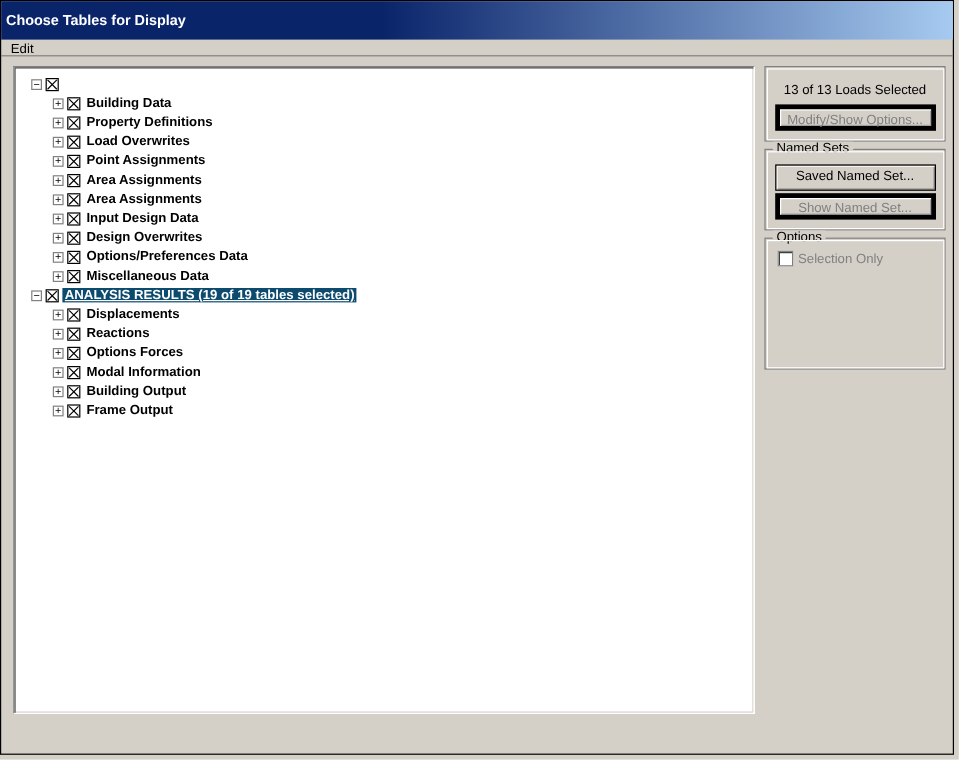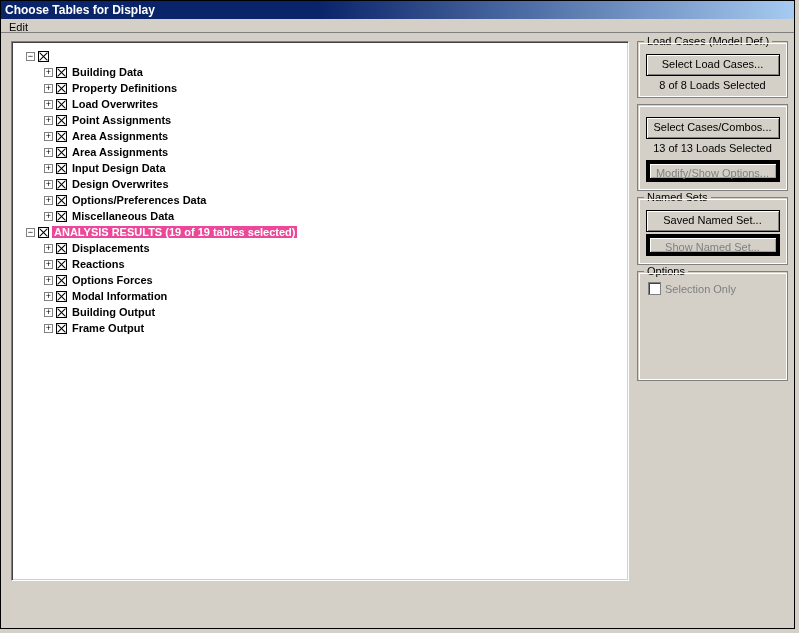--- a/index.html
+++ b/index.html
@@ -13,21 +13,21 @@
 }
 .window {
   width: 795px;
   height: 629px;
   border: 1px solid #000;
   background: #d4d0c8;
   display: flex;
   flex-direction: column;
 }
 .titlebar {
-  height: 18px;
+  height: 32px;
   background: linear-gradient(to right, #0a246a 0%, #0a246a 40%, #a6caf0 100%);
   color: #fff;
   font-weight: bold;
   font-size: 12px;
   padding: 1px 4px;
   display: flex;
   align-items: center;
 }
 .menubar {
   height: 14px;
@@ -85,21 +85,21 @@
 .chk.checked::after {
   content: '';
   position: absolute;
   background: #000;
   width: 11px; height: 1px;
   top: 4px; left: -1px;
 }
 .chk.checked::before { transform: rotate(45deg); }
 .chk.checked::after { transform: rotate(-45deg); }
 .lbl { font-weight: bold; padding: 0 2px; }
-.lbl.sel { background: #ec4899; color: #fff; }
+.lbl.sel { background: #0c4a6e; color: #fff; text-decoration: underline; }
 .indent1 { padding-left: 10px; }
 .indent2 { padding-left: 28px; }
 
 .side {
   flex: 1;
   display: flex;
   flex-direction: column;
   gap: 6px;
 }
 .groupbox {
@@ -278,28 +278,22 @@
       <div class="tree-row indent2">
           <span class="exp">+</span>
           <span class="chk checked"></span>
           <span class="lbl">Frame Output</span>
         </div>
 
     </div>
 
     <div class="side">
 
+
       <div class="groupbox">
-        <div class="grouplabel">Load Cases (Model Def.)</div>
-        <div class="btn">Select Load Cases...</div>
-        <div class="status-text">8 of  8 Loads Selected</div>
-      </div>
-
-      <div class="groupbox">
-        <div class="btn">Select Cases/Combos...</div>
         <div class="status-text">13 of  13 Loads Selected</div>
         <div class="btn disabled" style="margin-top:6px">Modify/Show Options...</div>
       </div>
 
       <div class="groupbox">
         <div class="grouplabel">Named Sets</div>
         <div class="btn">Saved Named Set...</div>
         <div class="btn disabled">Show Named Set...</div>
       </div>
 

